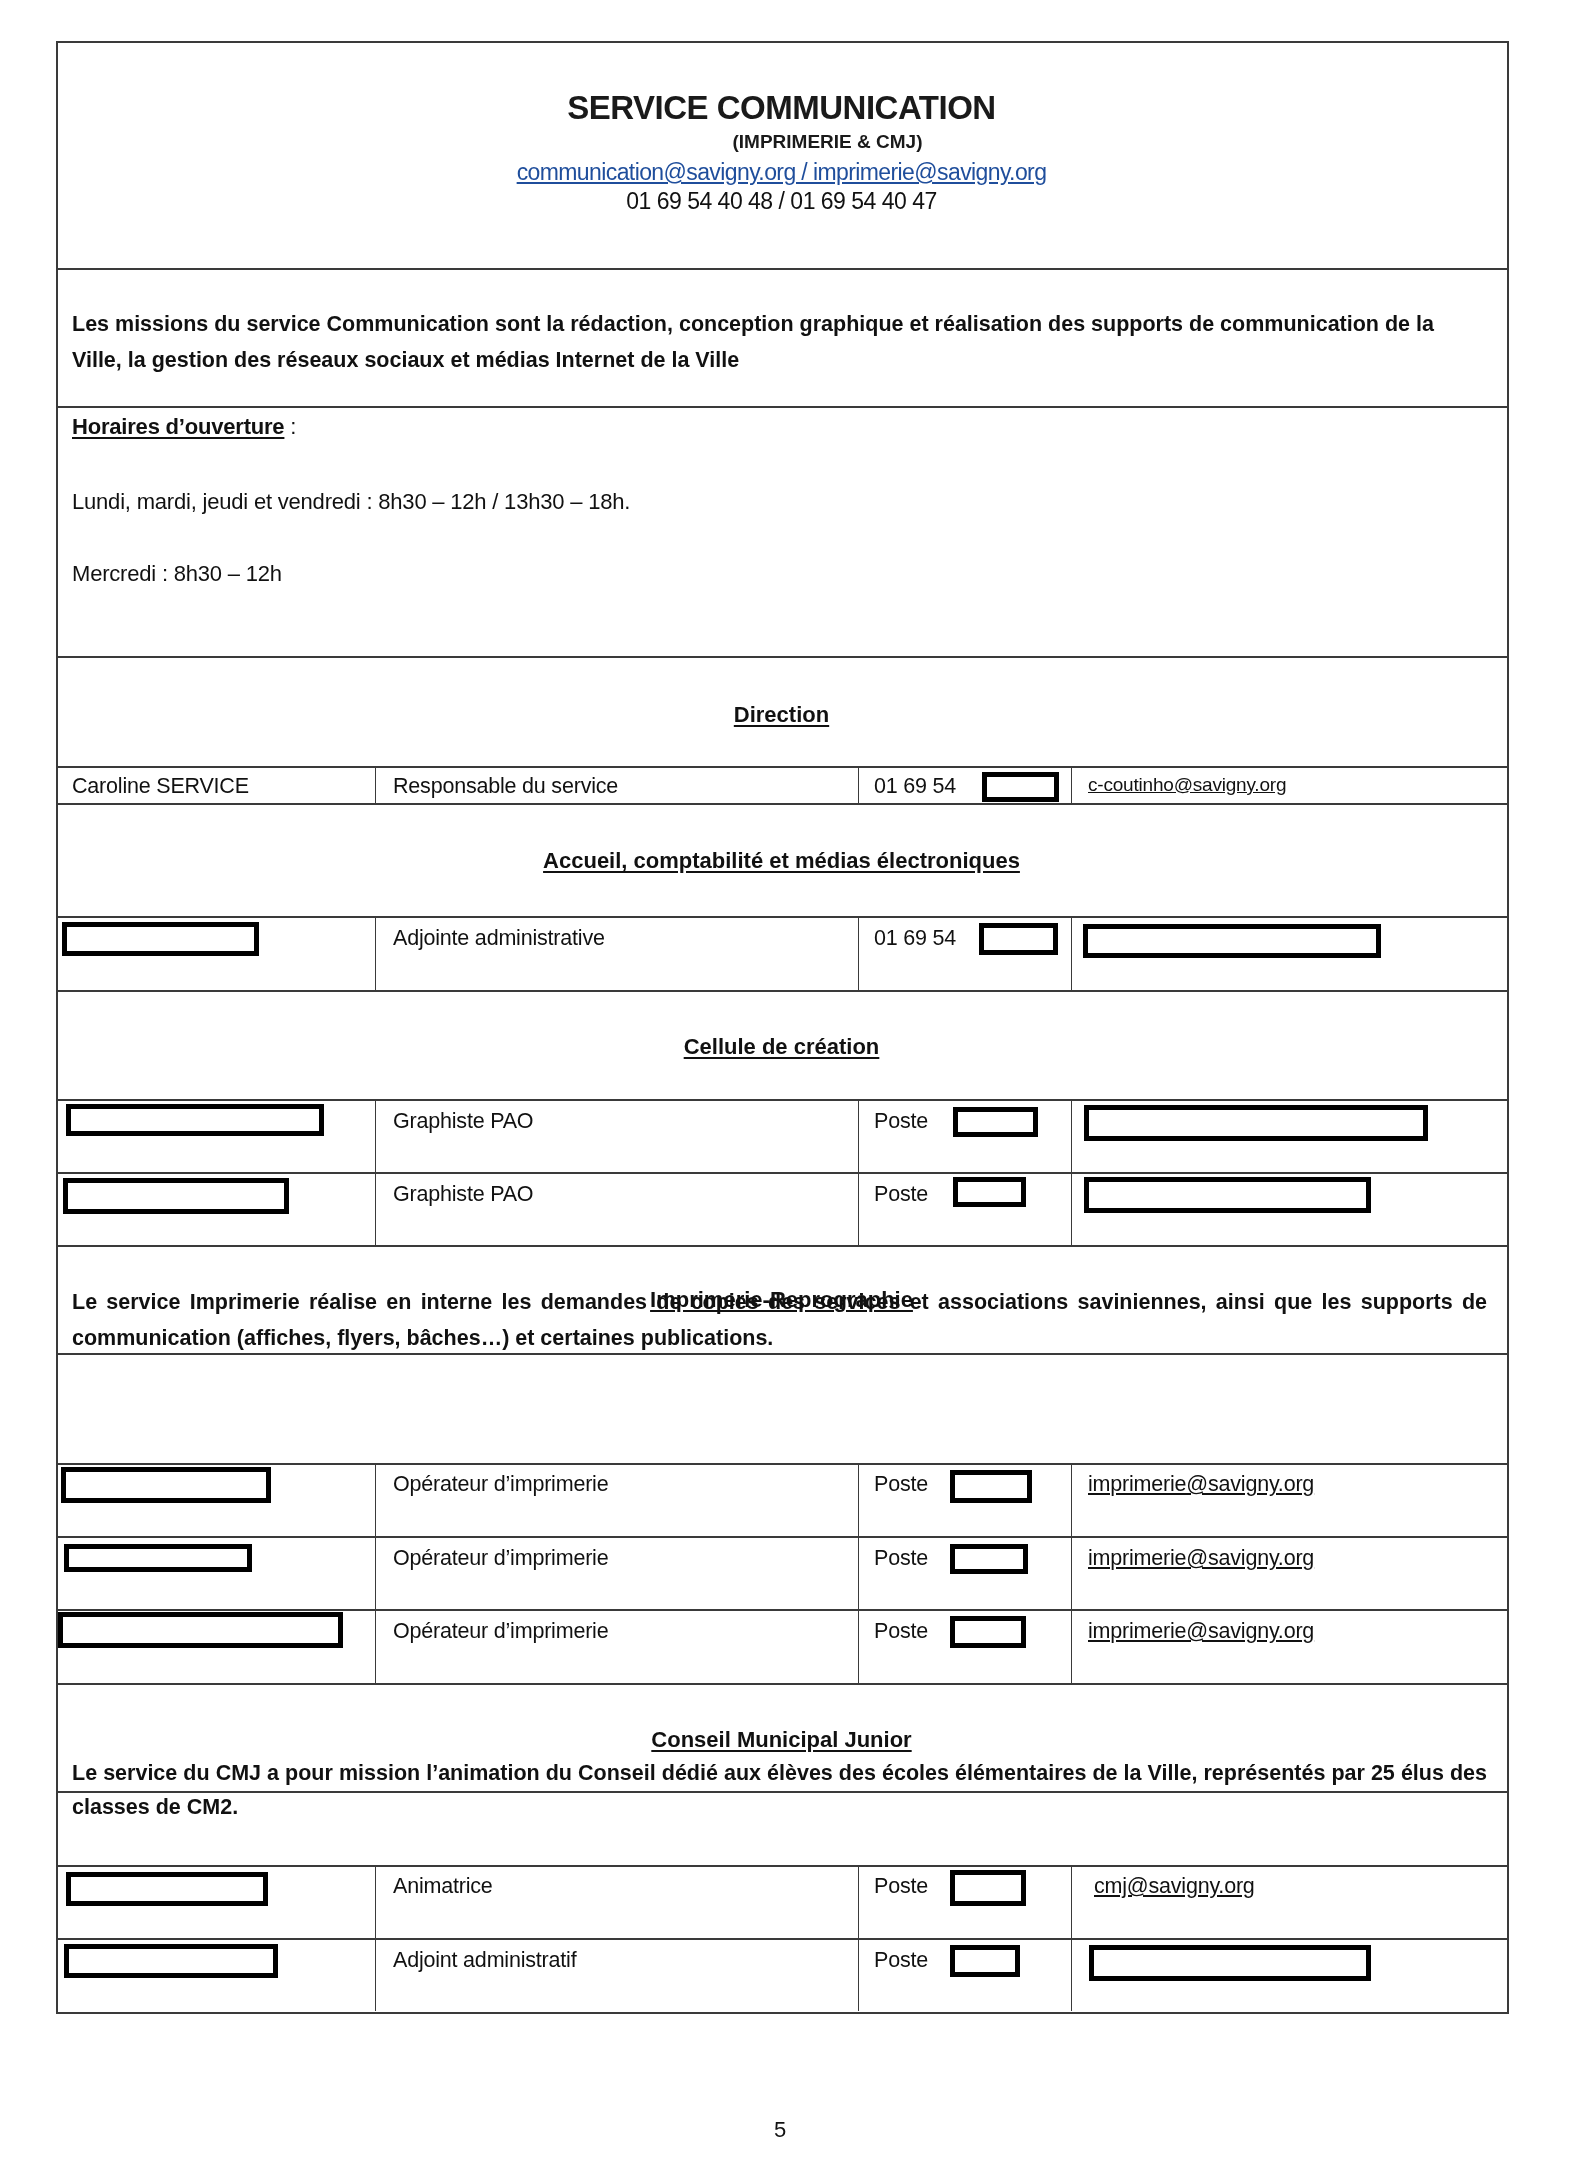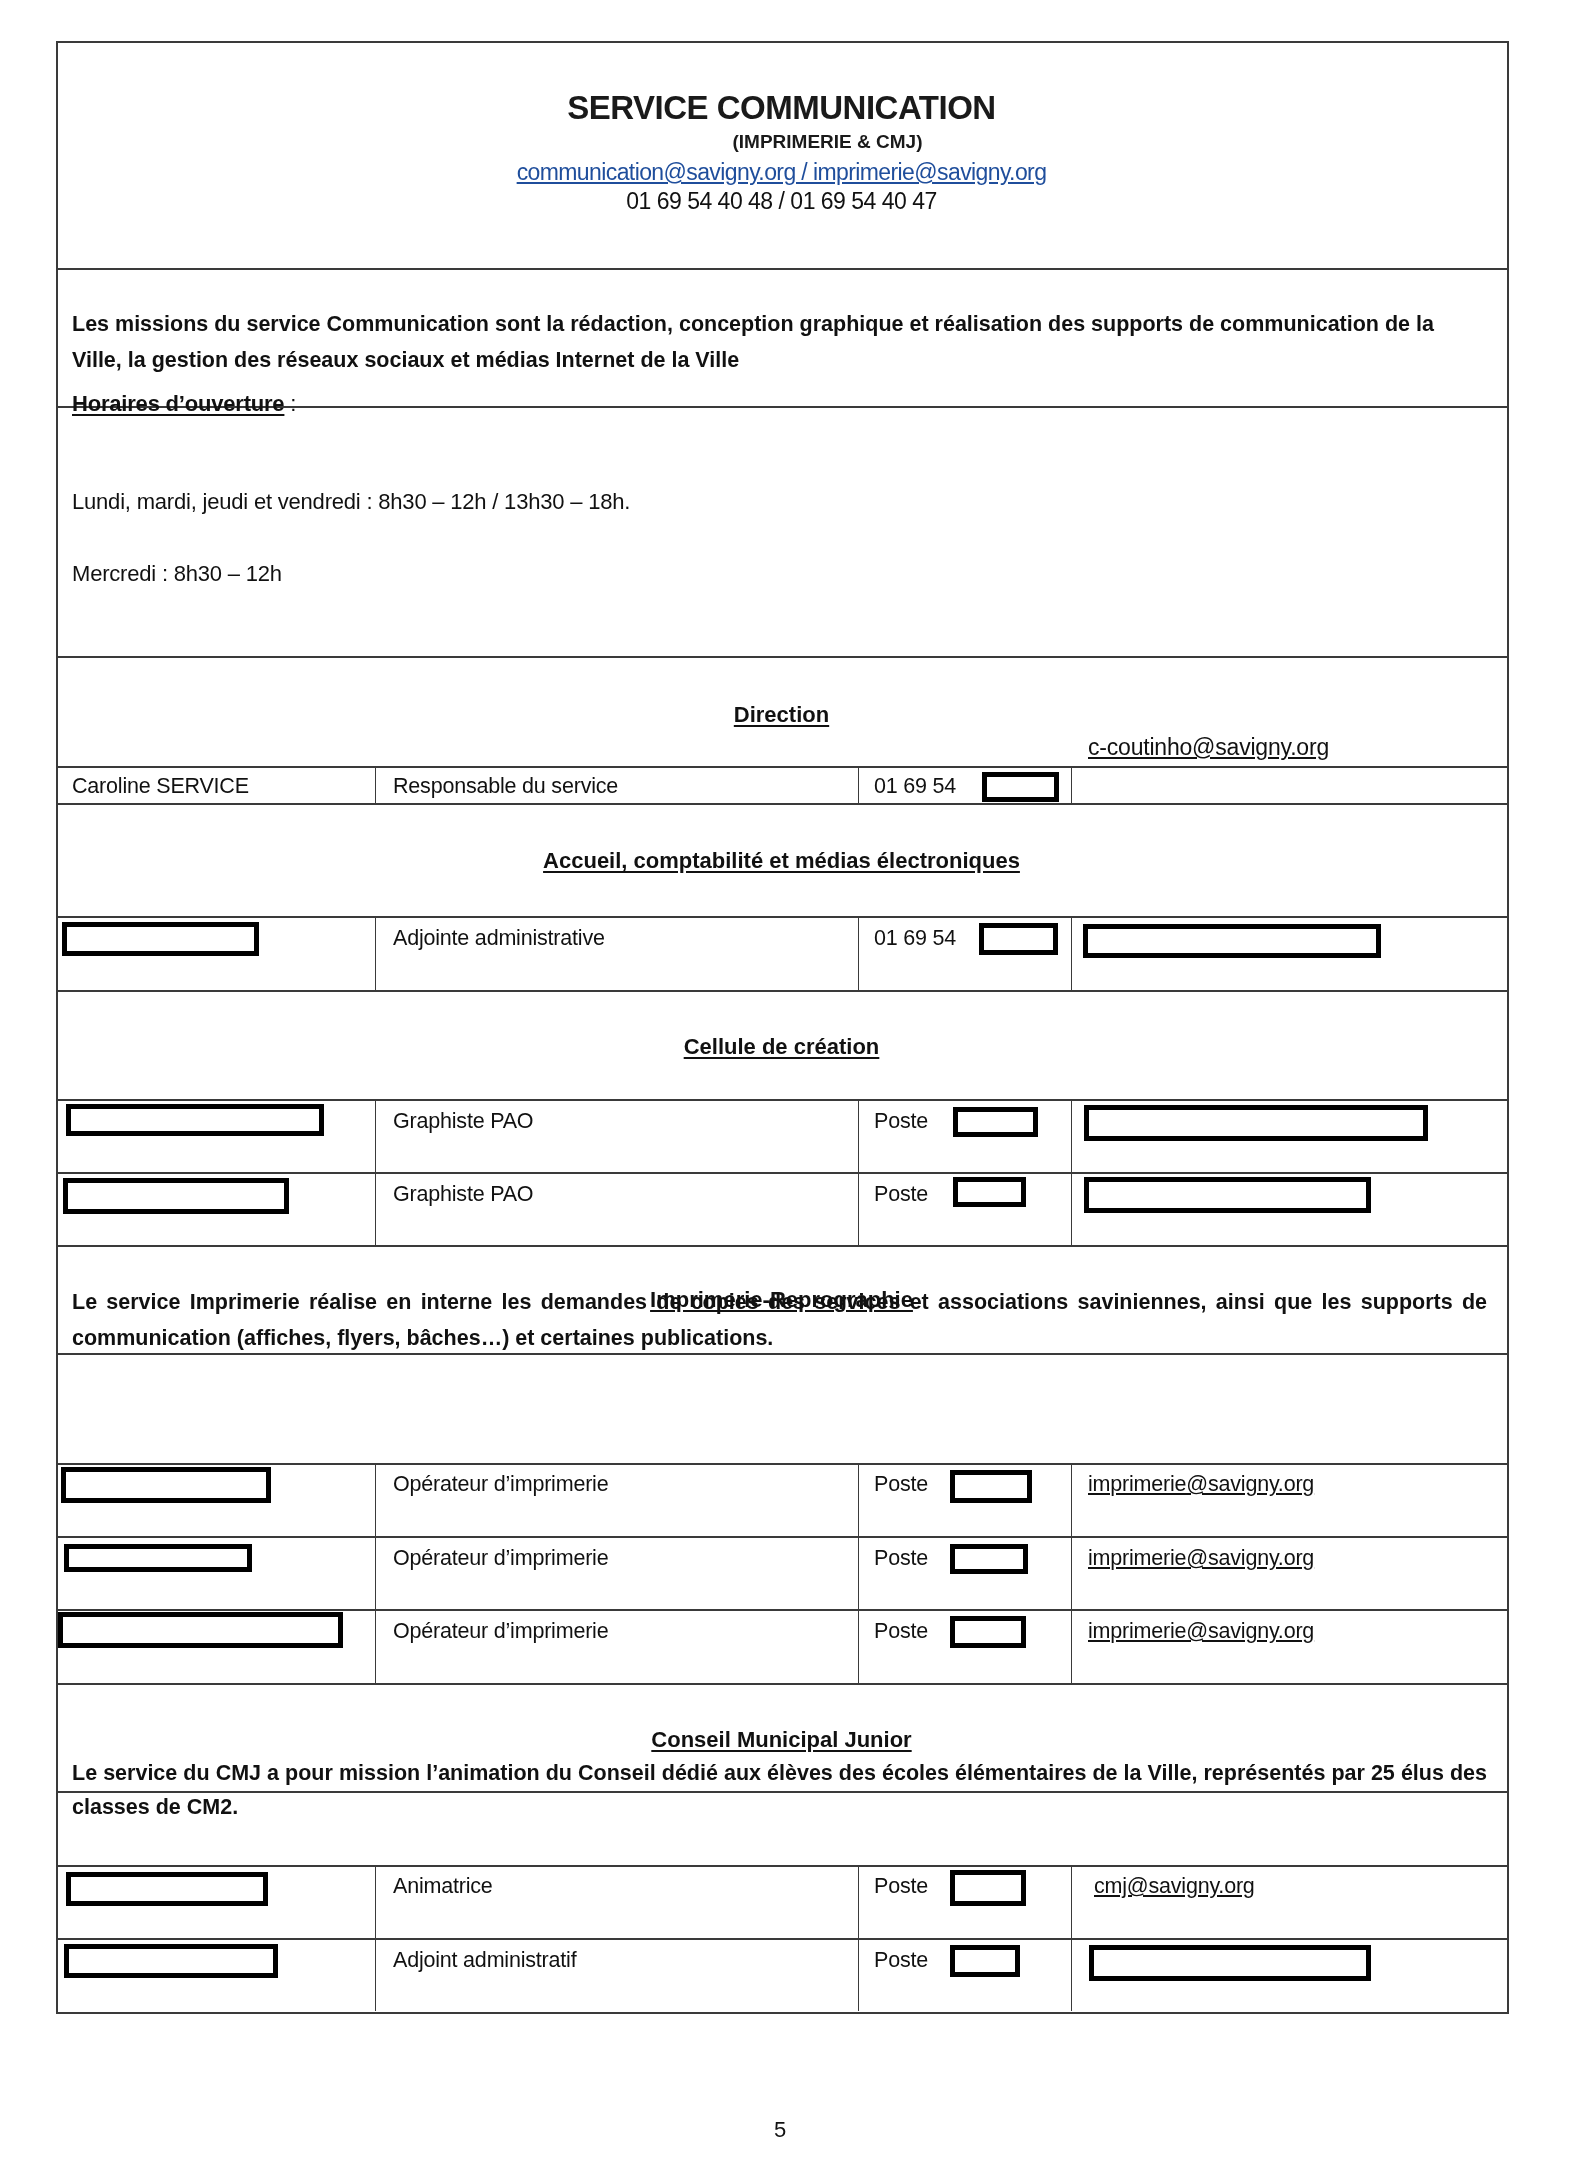--- a/index.html
+++ b/index.html
@@ -70,34 +70,34 @@
 
 <div class="center title" style="top:89px">SERVICE COMMUNICATION</div>
 <div class="center subtitle" style="top:131px">(IMPRIMERIE &amp; CMJ)</div>
 <div class="center" style="top:159px">
   <span class="link hdr-link">communication@savigny.org / imprimerie@savigny.org</span>
 </div>
 <div class="center hdr-phone" style="top:188px">01 69 54 40 48 / 01 69 54 40 47</div>
 
 <div class="para" style="top:306px">Les missions du service Communication sont la rédaction, conception graphique et réalisation des supports de communication de la Ville, la gestion des réseaux sociaux et médias Internet de la Ville</div>
 
-<div class="abs txt" style="left:72px; top:391px">
+<div class="abs txt" style="left:72px; top:414px">
   <span style="font-weight:bold; text-decoration:underline; text-underline-offset:3px;">Horaires d’ouverture</span><span> :</span>
 </div>
 <div class="abs txt" style="left:72px; top:489px">Lundi, mardi, jeudi et vendredi : 8h30 – 12h / 13h30 – 18h.</div>
 <div class="abs txt" style="left:72px; top:561px">Mercredi : 8h30 – 12h</div>
 
 <div class="center" style="top:702px">
   <span class="heading">Direction</span>
 </div>
 <div class="cell-text" style="left:72px; top:774px">Caroline SERVICE</div>
 <div class="cell-text" style="left:393px; top:774px">Responsable du service</div>
 <div class="cell-text" style="left:874px; top:774px">01 69 54</div>
 <div class="redact" style="left:982px; top:772px; width:77px; height:30px"></div>
-<div class="cell-text link" style="left:1088px; top:734px; font-size:23px">c-coutinho@savigny.org</div>
+<div class="cell-text link" style="left:1088px; top:774px; font-size:19px">c-coutinho@savigny.org</div>
 
 <div class="center" style="top:848px">
   <span class="heading">Accueil, comptabilité et médias électroniques</span>
 </div>
 <div class="redact" style="left:62px; top:922px; width:197px; height:34px"></div>
 <div class="cell-text" style="left:393px; top:926px">Adjointe administrative</div>
 <div class="cell-text" style="left:874px; top:926px">01 69 54</div>
 <div class="redact" style="left:979px; top:923px; width:79px; height:32px"></div>
 <div class="redact" style="left:1083px; top:924px; width:298px; height:34px"></div>
 

